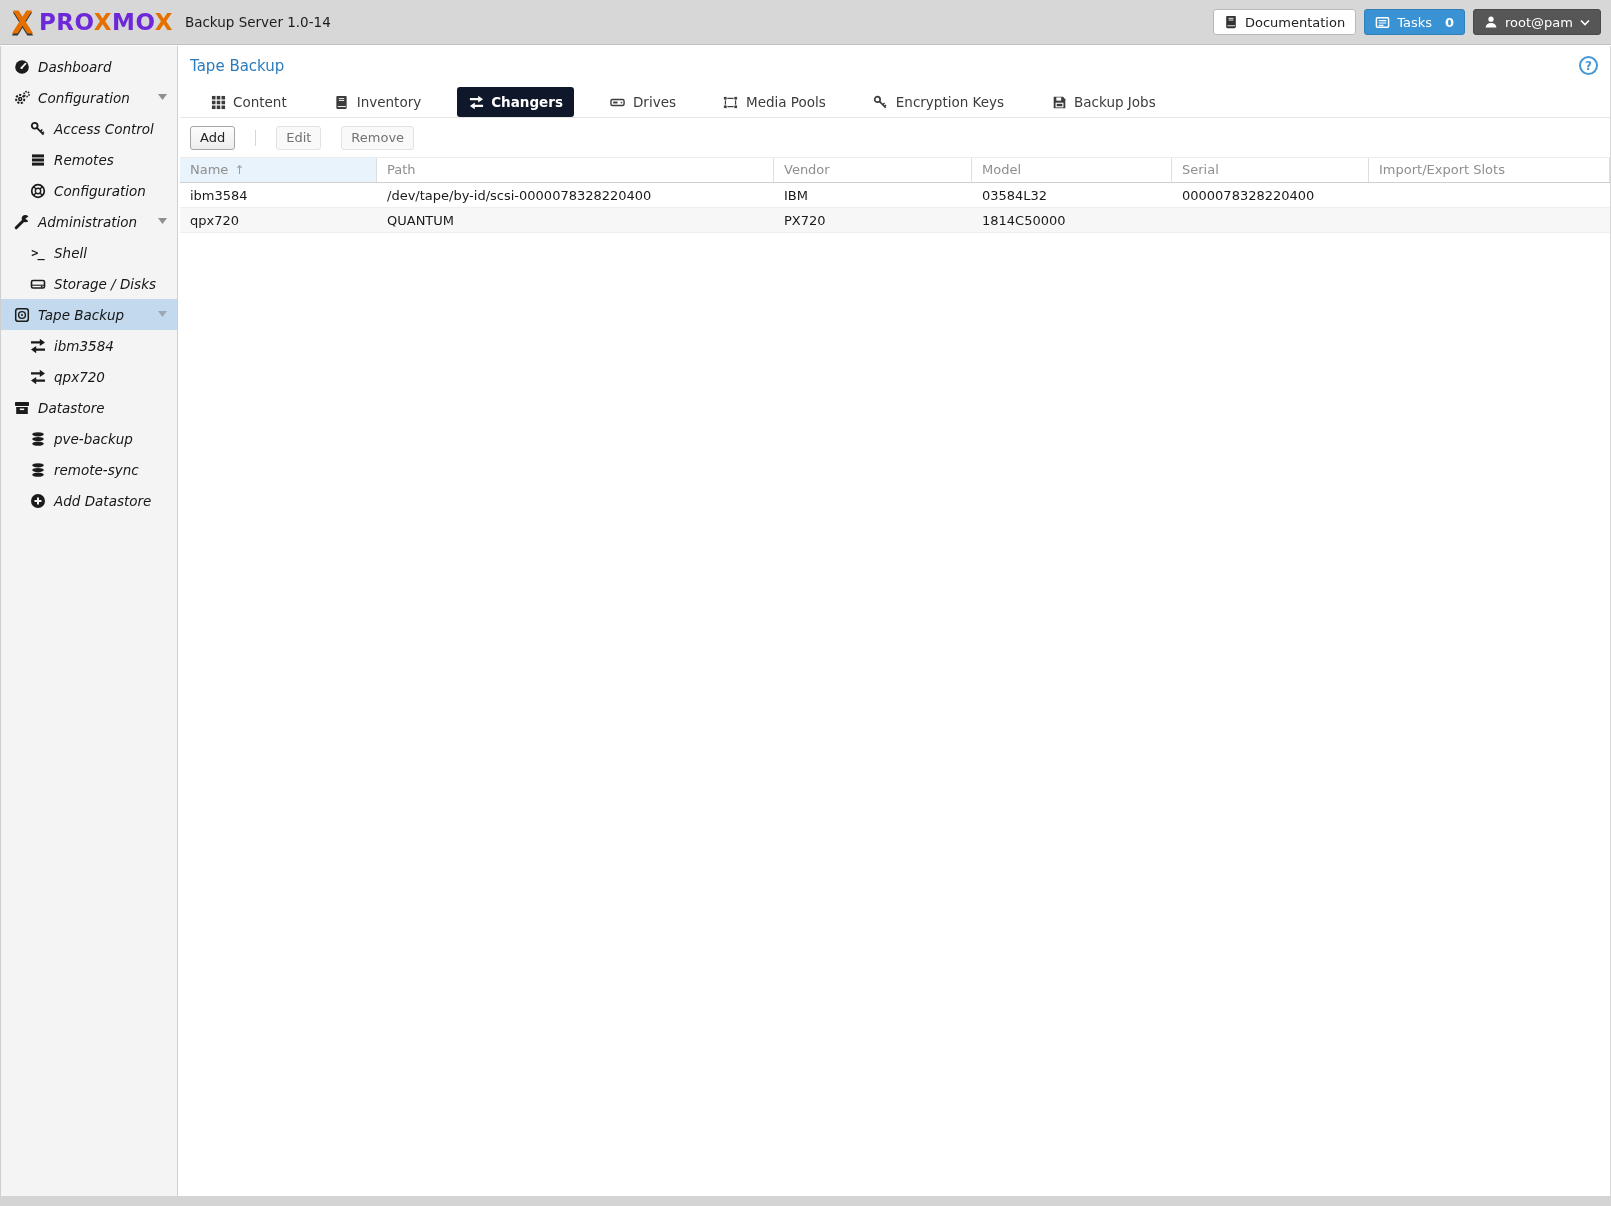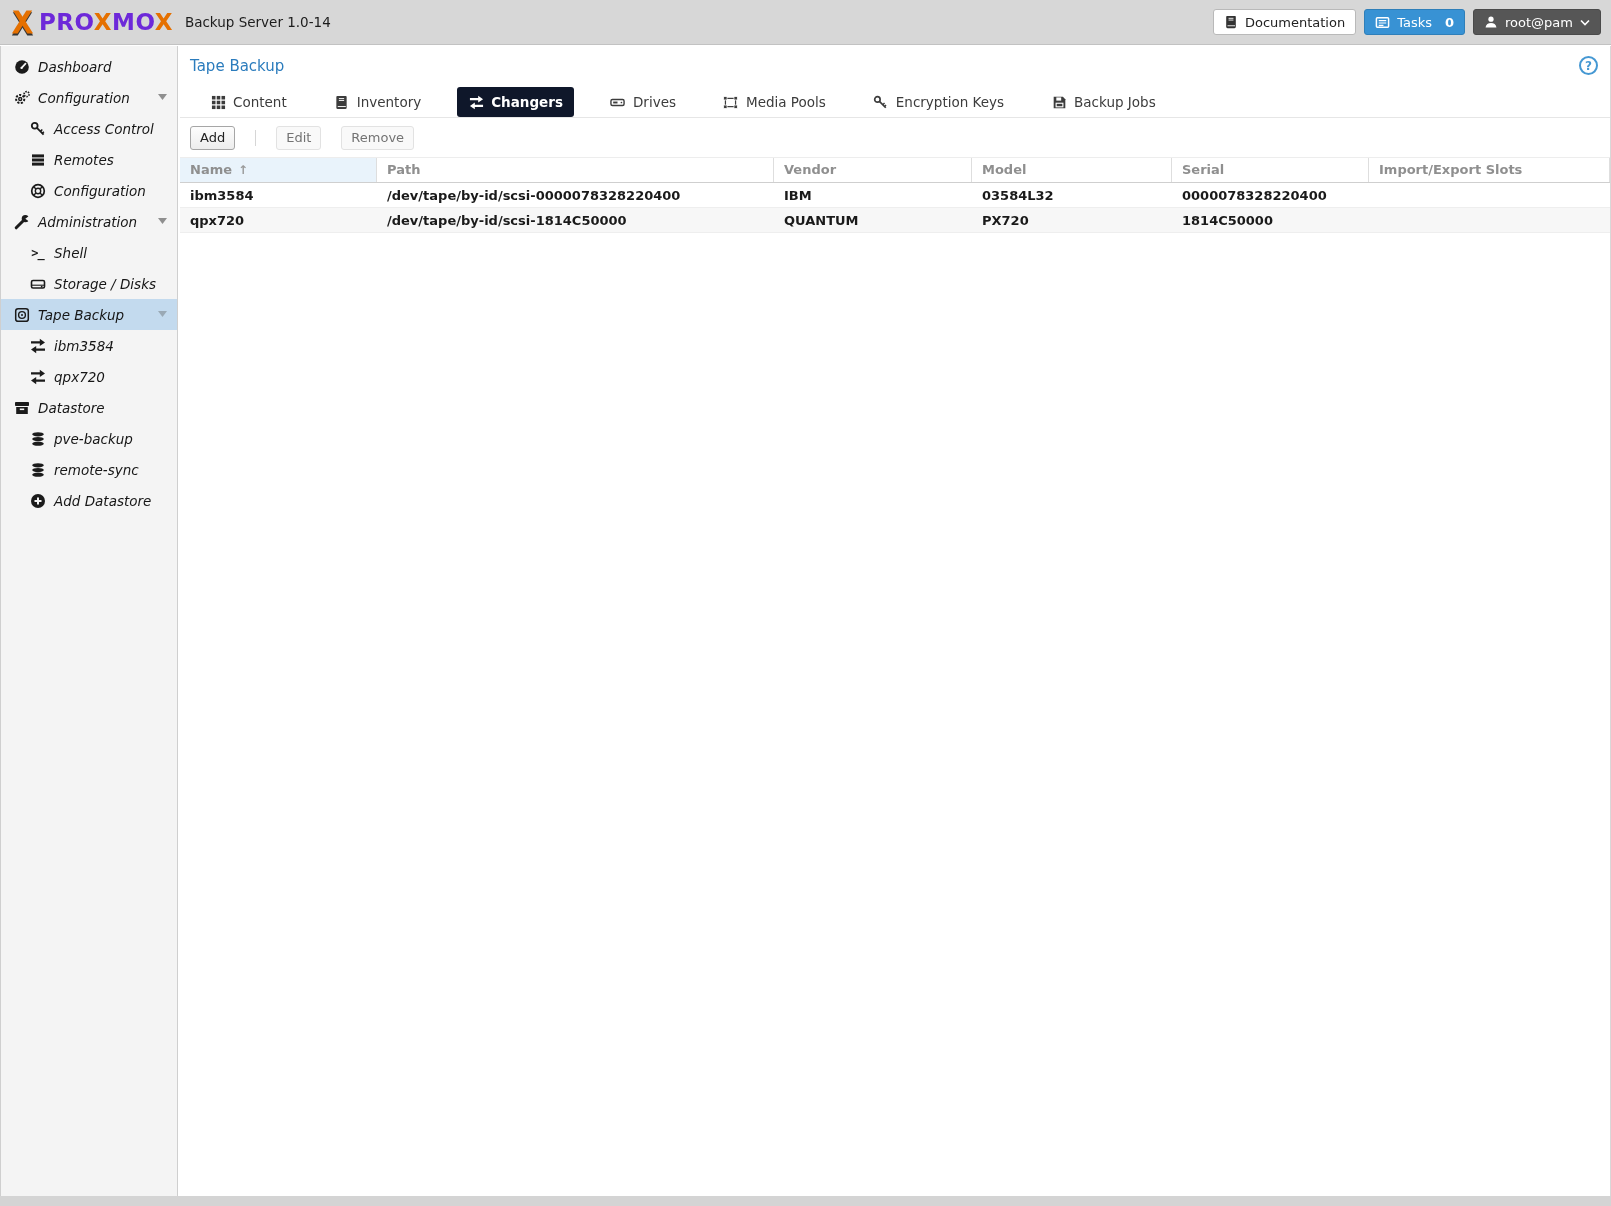--- a/index.html
+++ b/index.html
@@ -57,21 +57,21 @@
 
   .toolbar { height:39px; display:flex; align-items:center; padding-left:10px; gap:20px; }
   .btn { height:24px; padding:0 9px; font-size:13px; border-radius:3px;
     display:flex; align-items:center; cursor:pointer; }
   .btn-add { background:linear-gradient(#fdfdfd,#ededed); border:1px solid #a6a6a6; color:#222; }
   .btn-dis { background:#f9f9f9; border:1px solid #e2e2e2; color:#737373; cursor:default; }
   .tsep { width:1px; height:16px; background:#d6d6d6; }
 
   
   .grid-head, .grid-row { display:grid;
-    grid-template-columns:197px 397px 198px 200px 197px 1fr;font-weight:bold; }
+    grid-template-columns:197px 397px 198px 200px 197px 1fr; }
   .grid-head { height:26px; border-bottom:1px solid #cfcfcf; border-top:1px solid #ededed; }
   .hcell { font-size:13px; color:#8f8f8f; line-height:24px; padding-left:10px;
     border-right:1px solid #dedede; cursor:pointer; white-space:nowrap; }
   .hcell.sorted { background:#e9f3fb; }
   .sort-arrow { color:#9a9a9a; margin-left:6px; font-size:12px; }
   .grid-row { height:25px; border-bottom:1px solid #eeeeee; cursor:pointer; }
   .grid-row.alt { background:#f7f7f7; }
   .cell { font-size:13px; color:#1a1a1a; line-height:25px; padding-left:10px; white-space:nowrap; }
 
   .bottombar { position:absolute; left:0; bottom:0; width:1611px; height:10px; background:#d4d4d4; }
@@ -404,21 +404,20 @@
     <div class="cell">ibm3584</div>
     <div class="cell">/dev/tape/by-id/scsi-0000078328220400</div>
     <div class="cell">IBM</div>
     <div class="cell">03584L32</div>
     <div class="cell">0000078328220400</div>
     <div class="cell"></div>
   </div>
 
   <div class="grid-row alt">
     <div class="cell">qpx720</div>
-    <div class="cell">/dev/tape/by-id/scsi-1814C50000</div>
     <div class="cell">QUANTUM</div>
     <div class="cell">PX720</div>
     <div class="cell">1814C50000</div>
     <div class="cell"></div>
   </div>
 
 </div>
 
 <div class="bottombar"></div>
 

